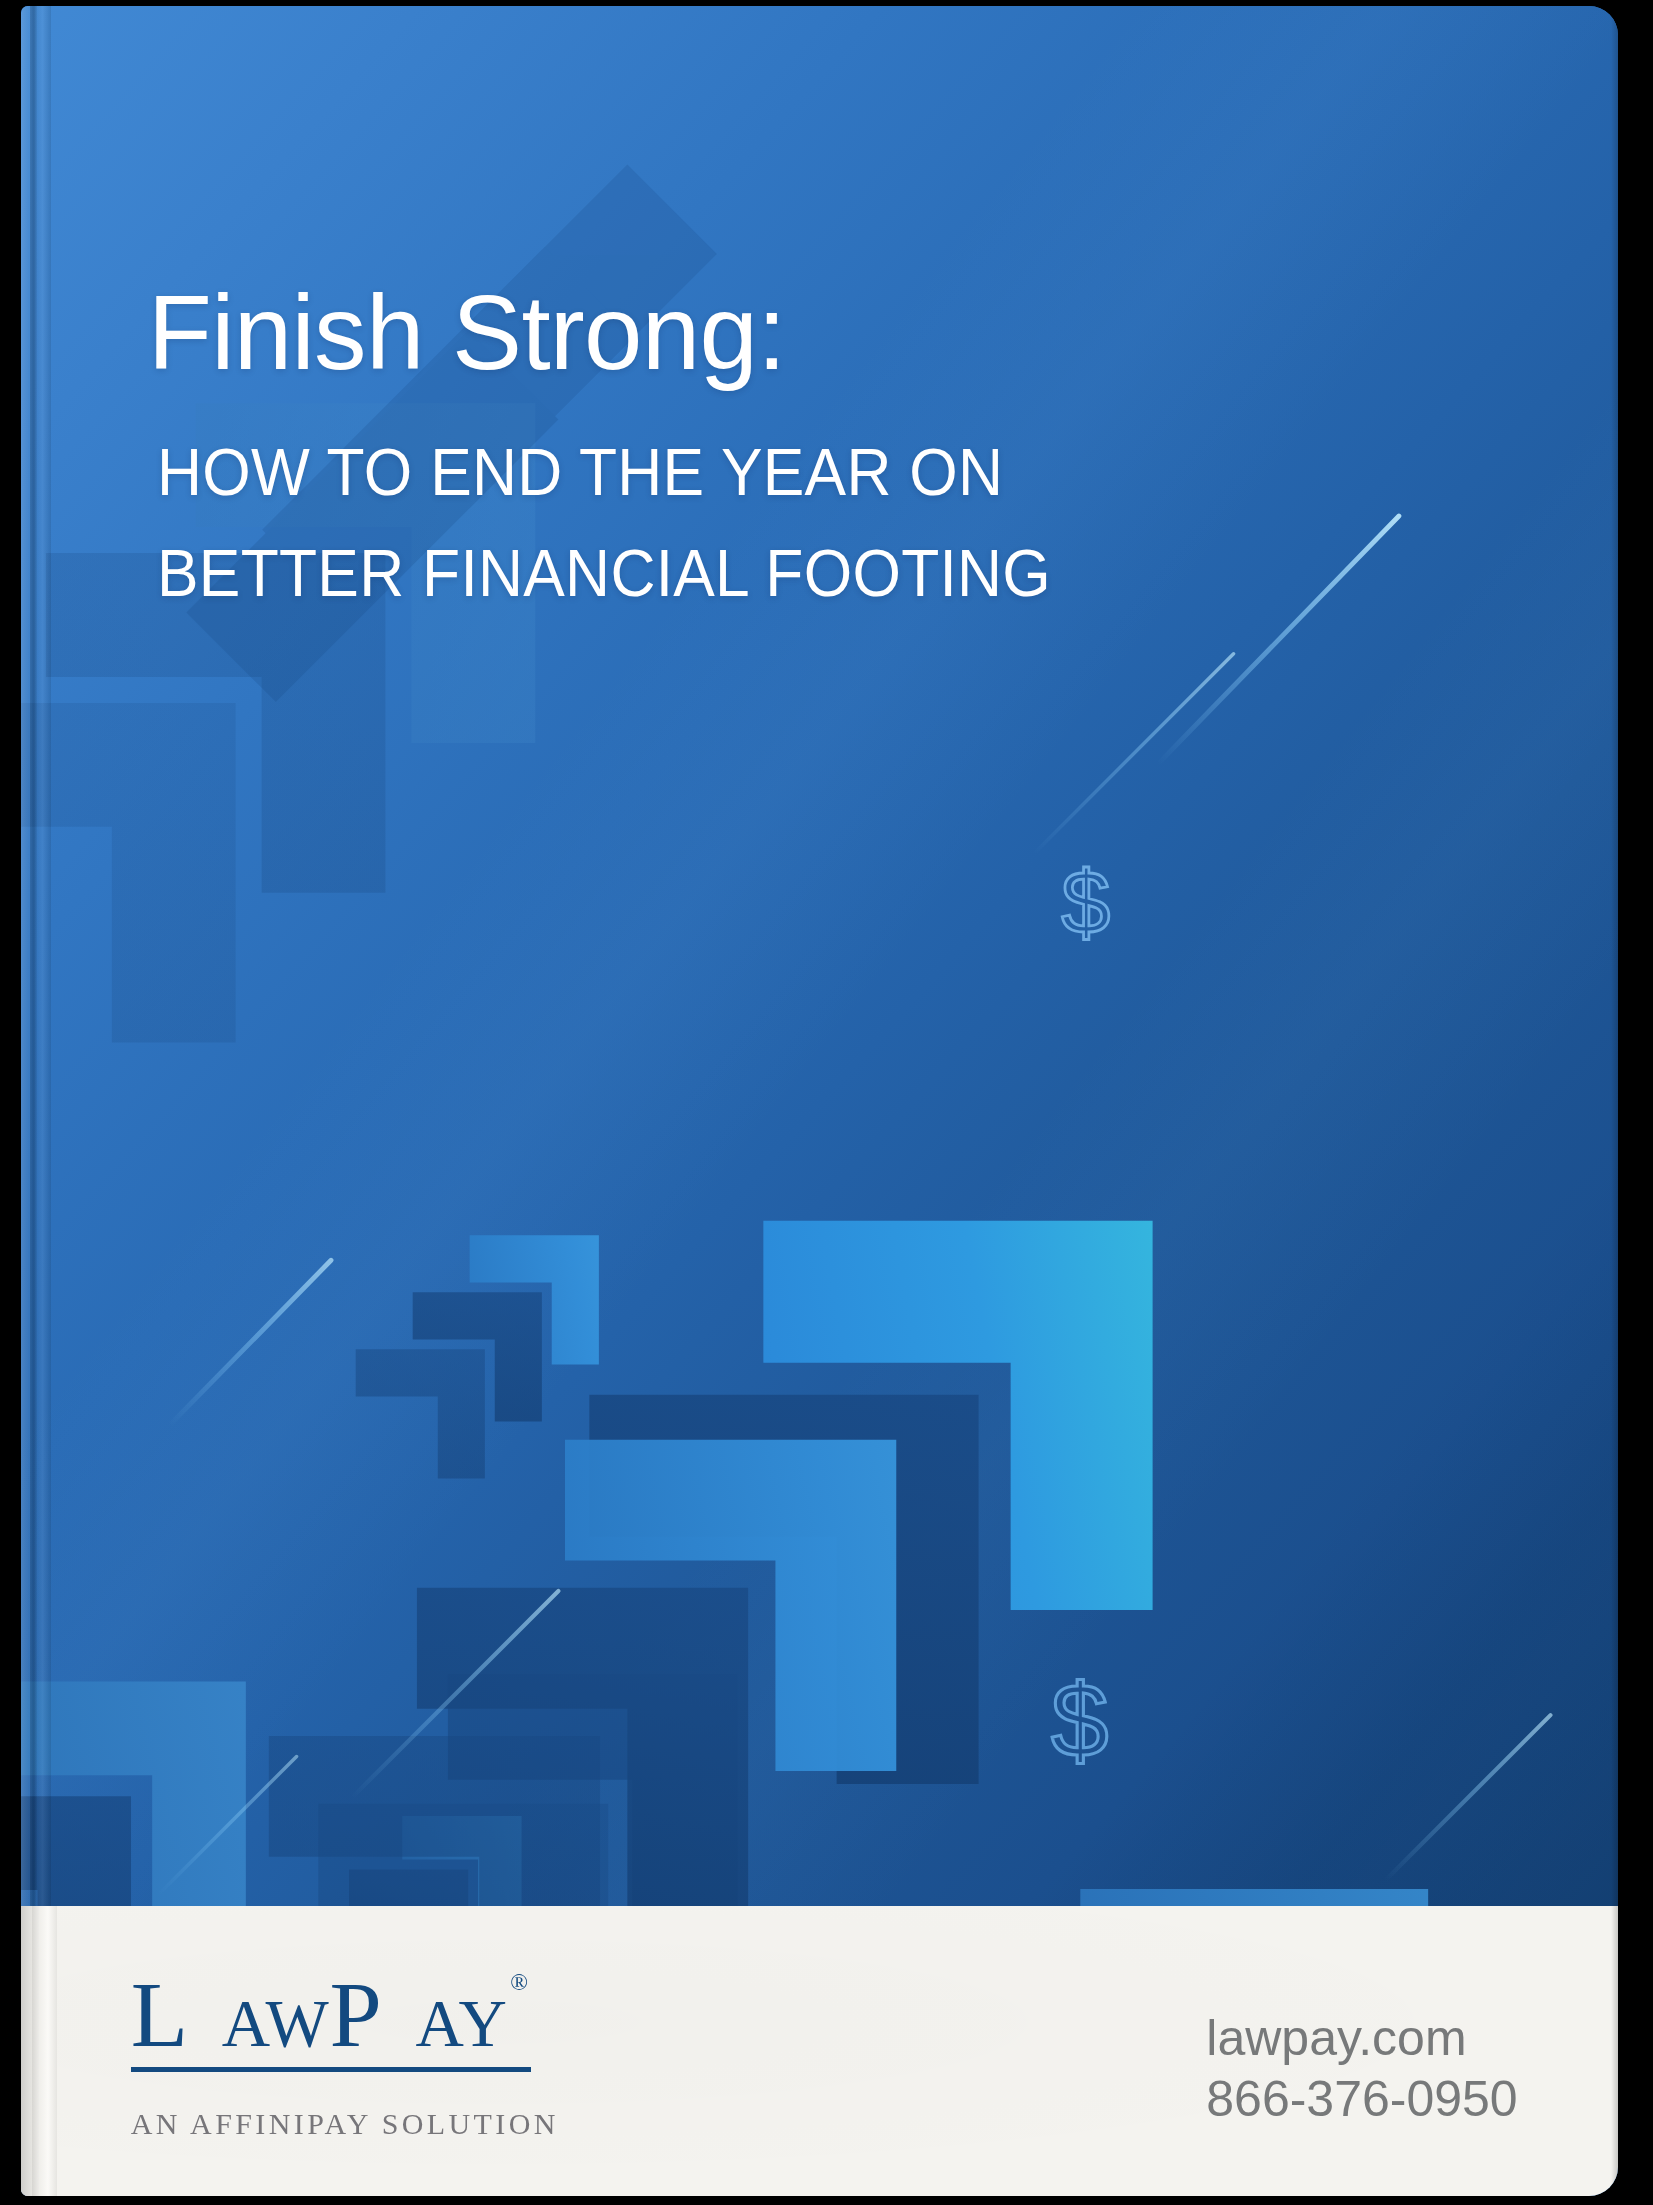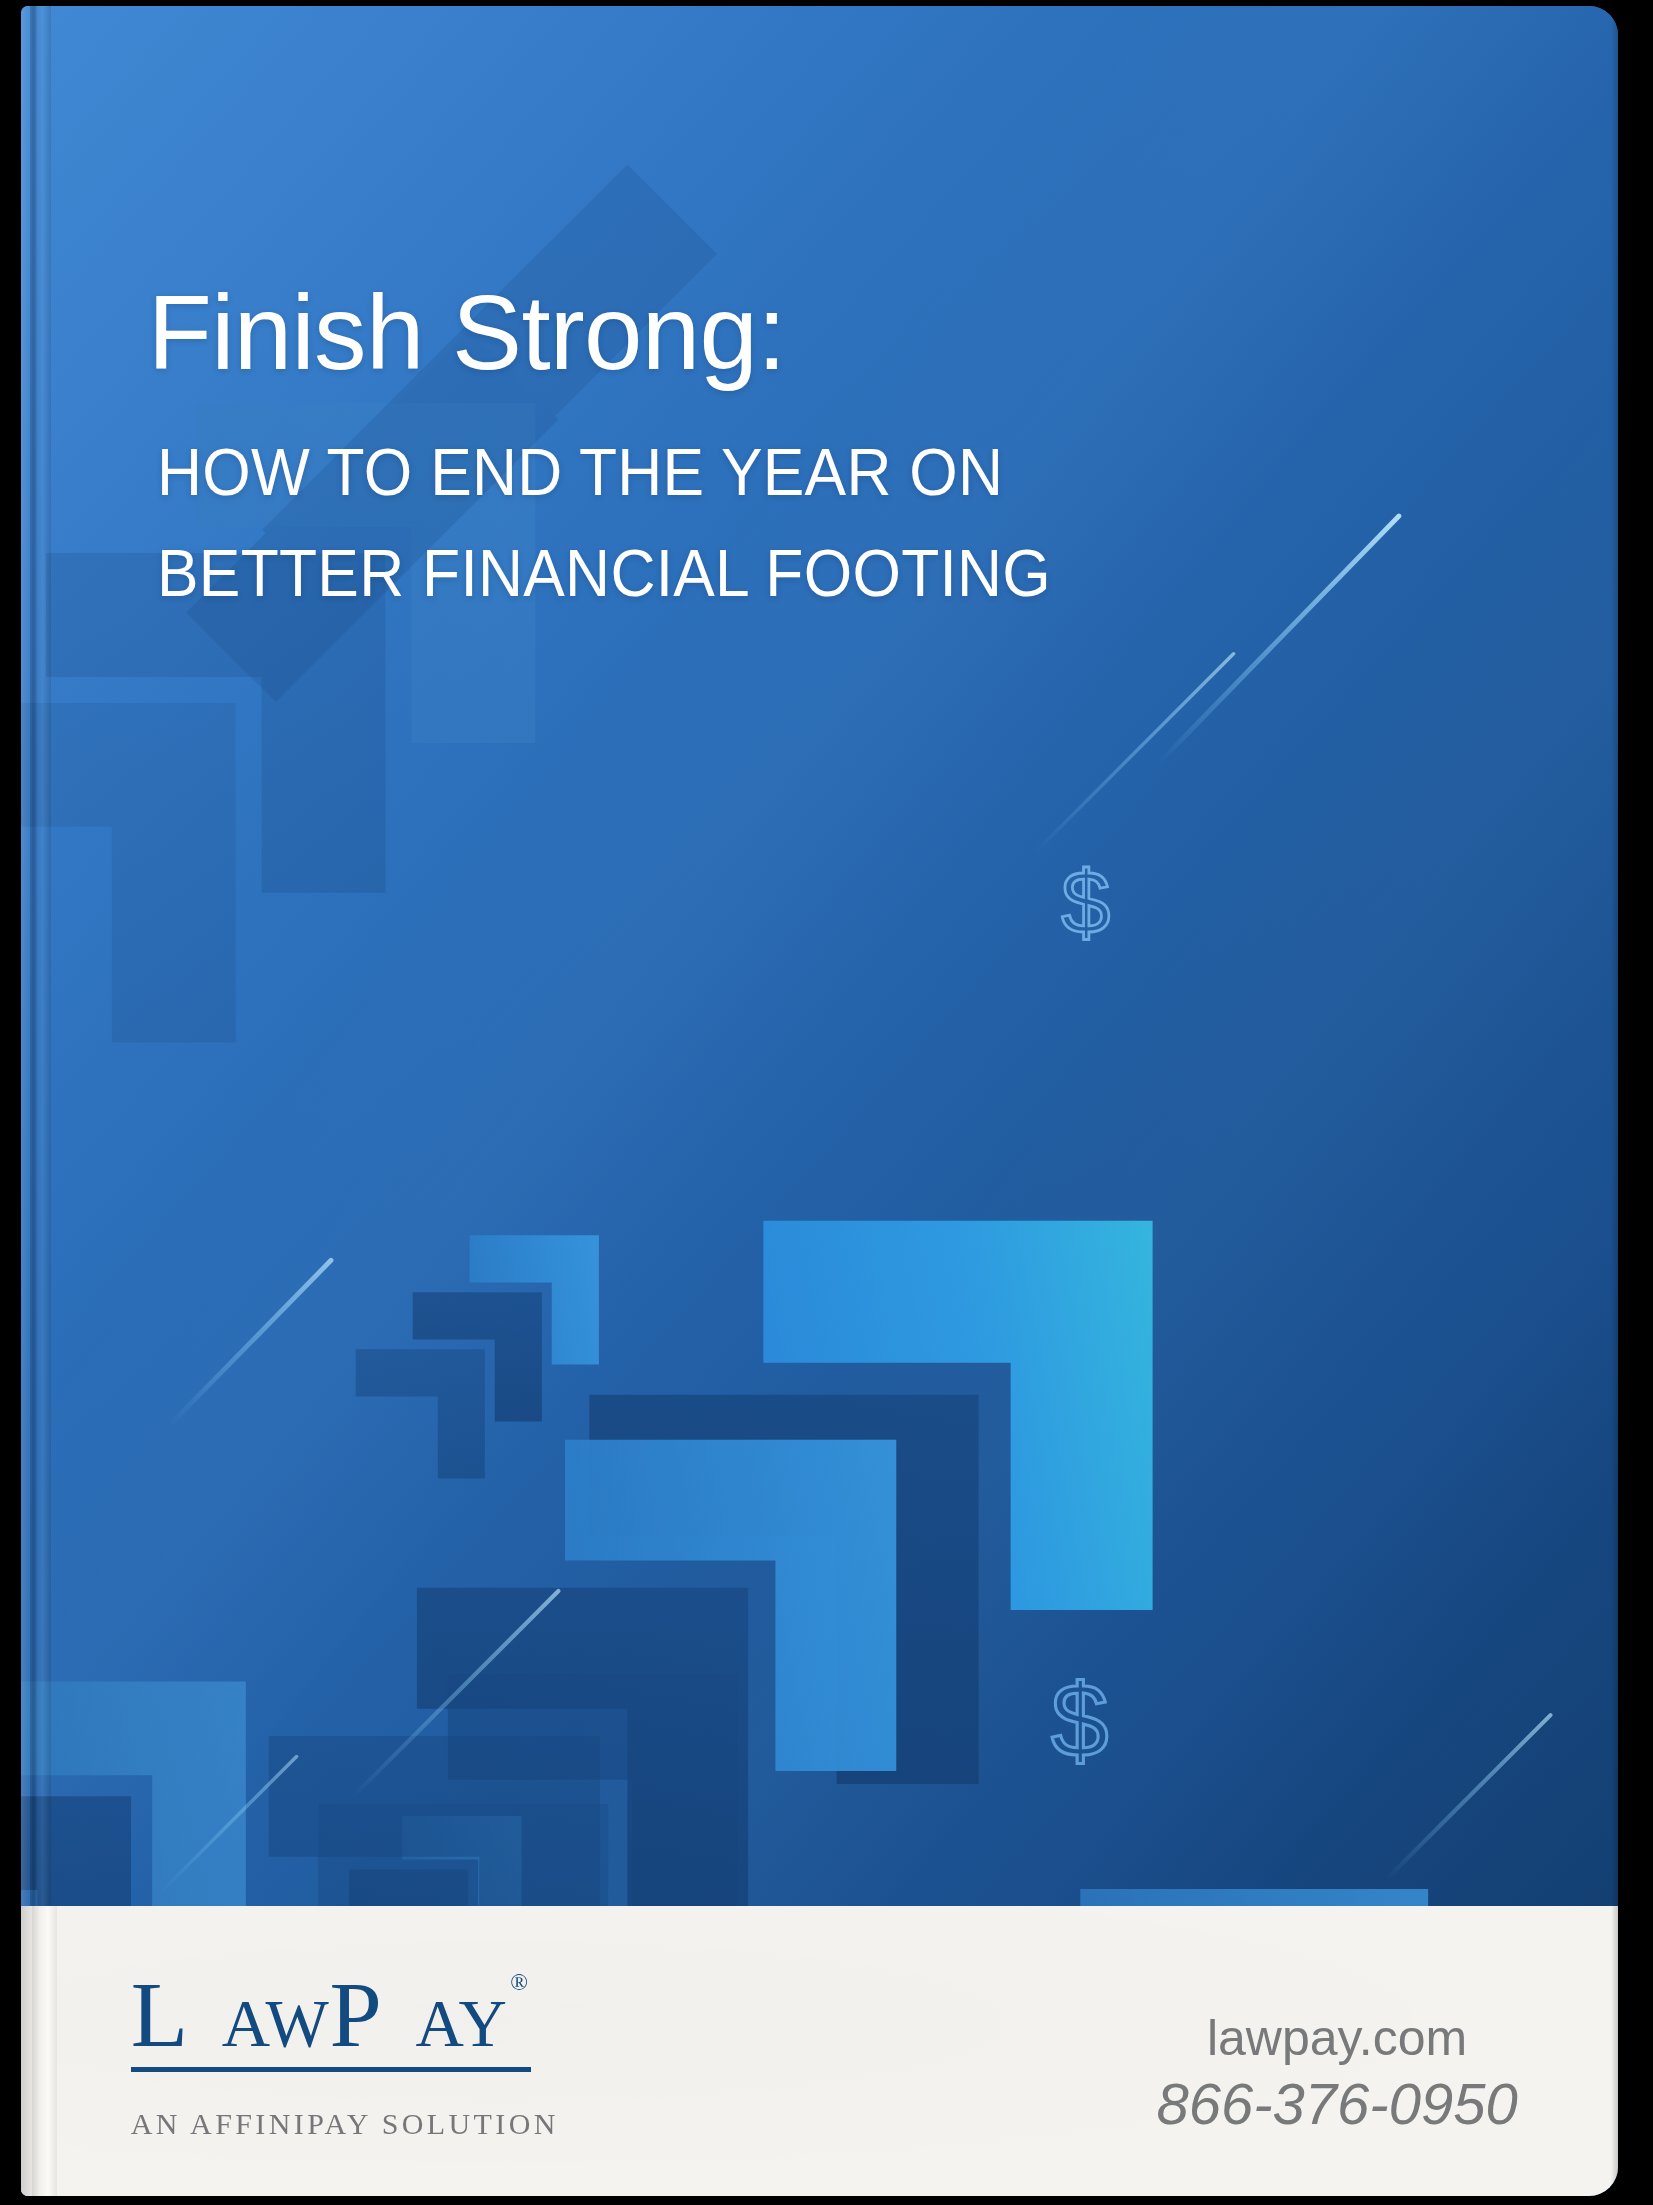--- a/index.html
+++ b/index.html
@@ -184,35 +184,34 @@
     font-family: "Liberation Serif", serif;
     font-size: 30px;
     letter-spacing: 3.4px;
     white-space: nowrap;
   }
 
   #contact-block {
     position: absolute;
     right: 100px;
     top: 102px;
-    text-align: center;
+    text-align: left;
     color: #77797a;
     font-family: "Liberation Sans", sans-serif;
     font-weight: 300;
   }
   #contact-web {
     font-size: 50px;
     line-height: 1.22;
     letter-spacing: 0px;
   }
   #contact-phone {
-    font-size: 58px;
+    font-size: 50px;
     line-height: 1.22;
     letter-spacing: 0px;
-    font-style: italic;
   }
 
   
   #page-edge {
     position: absolute;
     right: 0; top: 0; bottom: 0;
     width: 6.9px;
     background: linear-gradient(to left, rgba(0,0,0,0.18), rgba(0,0,0,0));
     pointer-events: none;
   }

